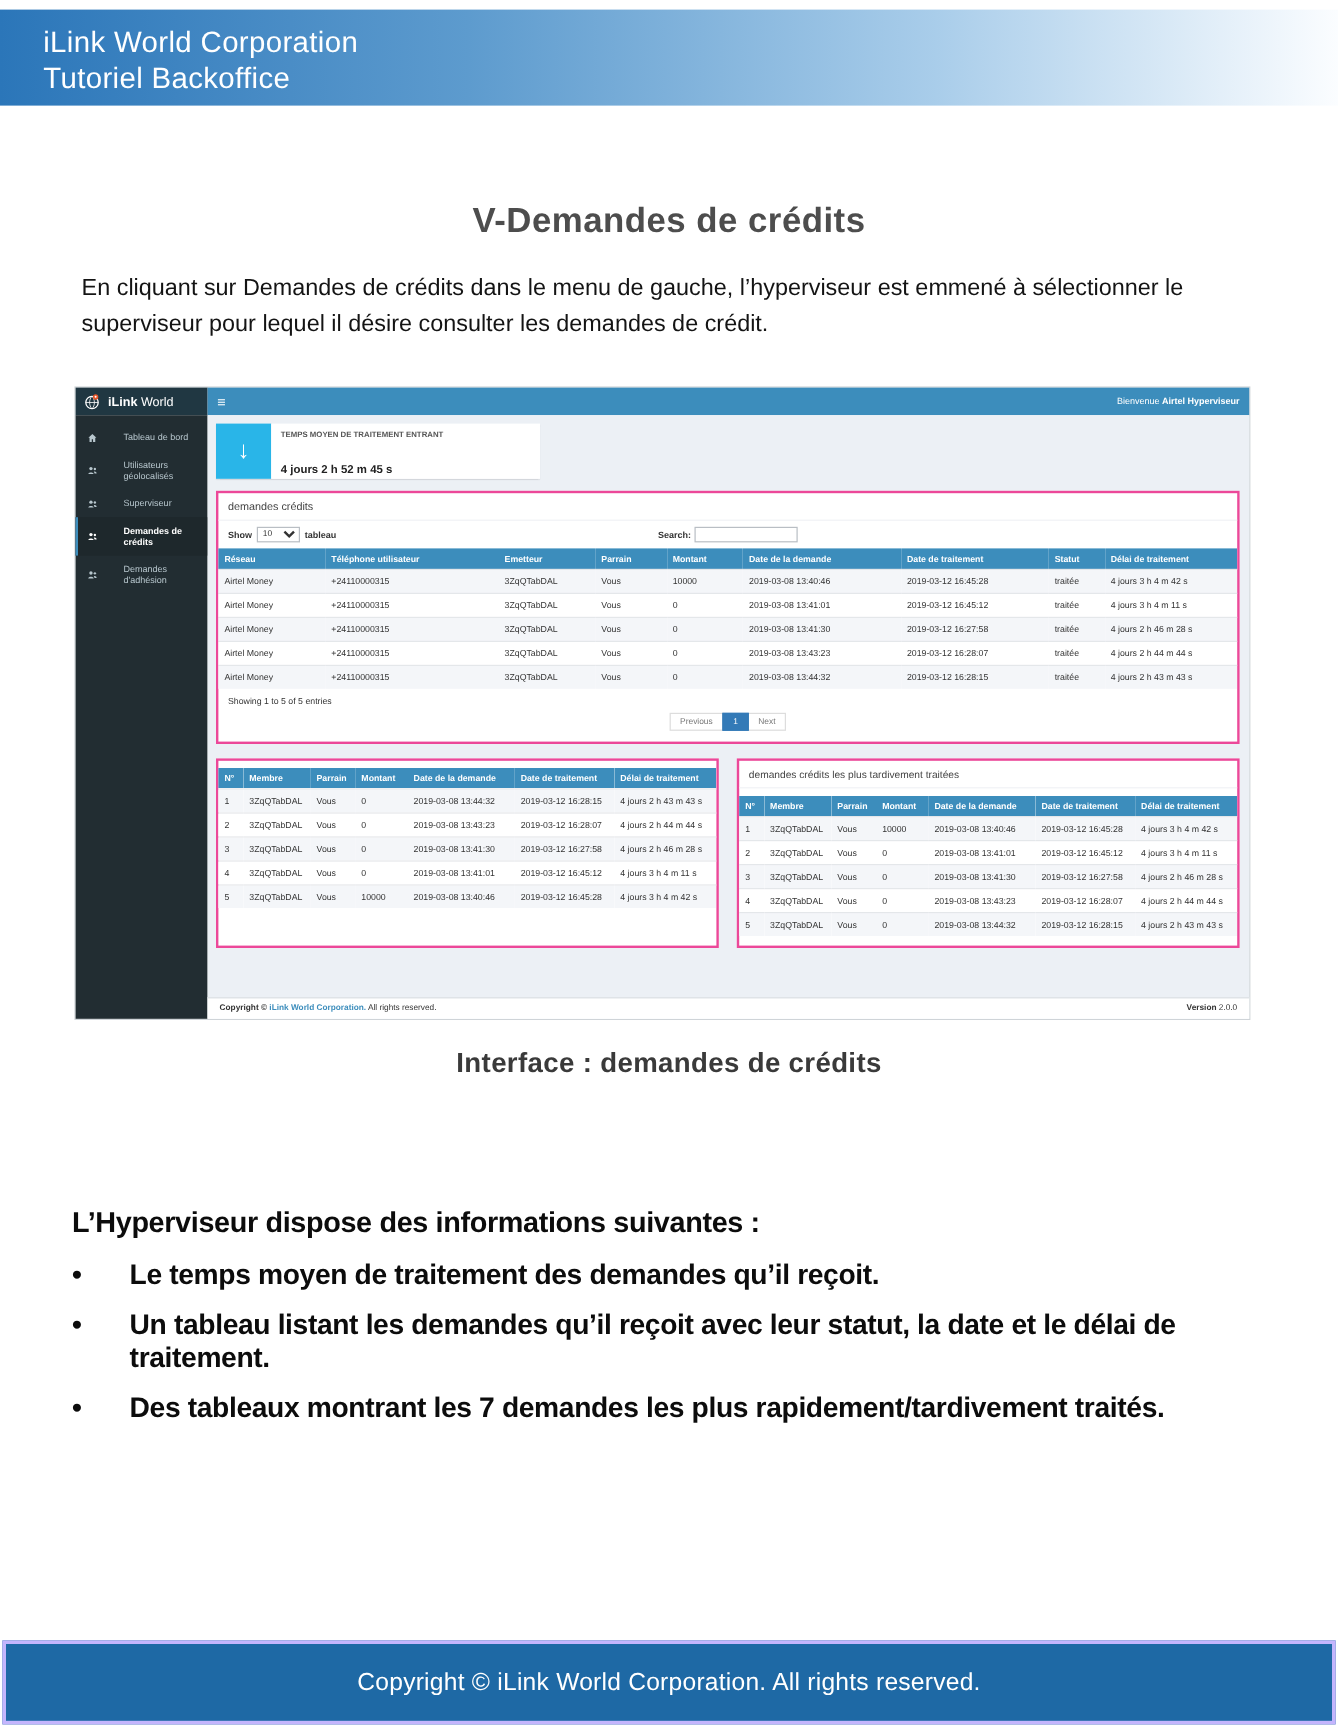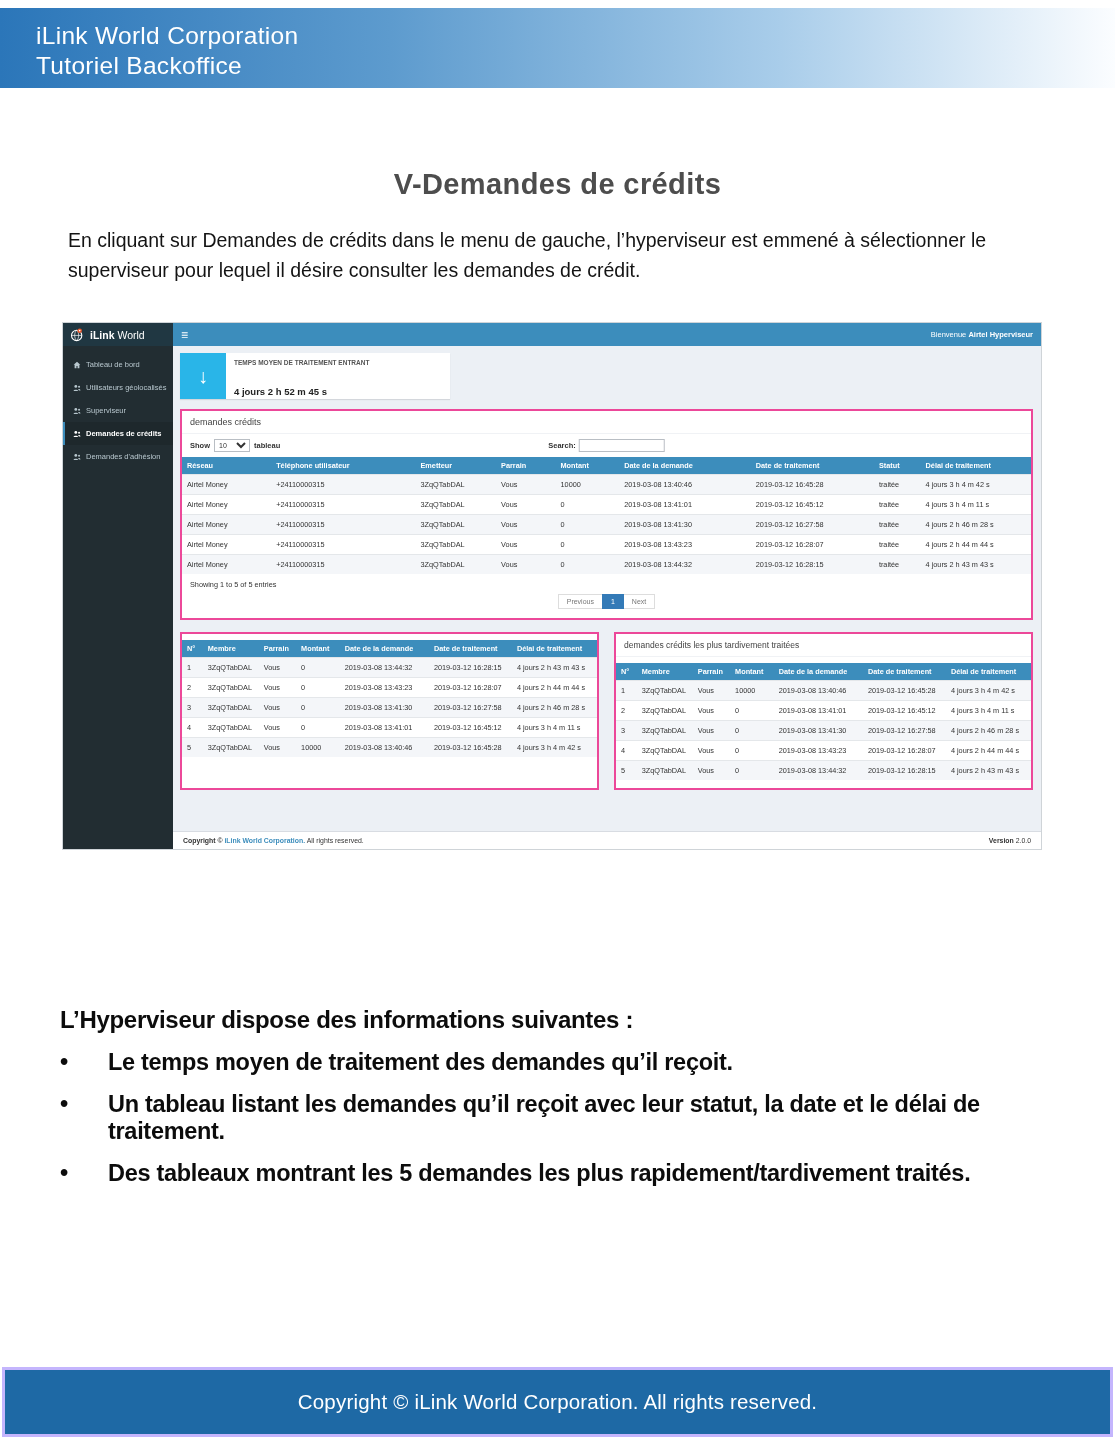--- a/index.html
+++ b/index.html
@@ -36,21 +36,21 @@
   .ss-brand{width:110px;background:#203742;color:#fff;display:flex;align-items:center;gap:5px;padding-left:7px}
   .logo{width:15px;height:14px;flex:none}
   .brand-text{font-size:10.5px;white-space:nowrap}
   .ss-bar{flex:1;background:var(--accent-blue);display:flex;align-items:center;justify-content:space-between;padding:0 8px}
   .hamburger{color:#fff;font-size:12px;font-weight:bold;cursor:pointer;line-height:1}
   .welcome{color:#fff;font-size:7.5px}
 
   .ss-main{flex:1;display:flex;min-height:0}
   .ss-sidebar{width:110px;background:var(--sidebar-dark);padding-top:7px;flex:none}
   .ss-sidebar ul{list-style:none}
-  .ss-nav-item{display:flex;align-items:center;gap:5px;padding:7px 4px 7px 8px;
+  .ss-nav-item{display:flex;align-items:center;gap:22px;padding:7px 4px 7px 8px;
     color:var(--sidebar-text);font-size:7.5px;cursor:pointer;border-left:2px solid transparent}
   .ss-nav-item.active{background:var(--active-dark);color:#fff;border-left-color:var(--accent-blue);font-weight:bold}
   .nav-ic{width:8px;height:8px;flex:none}
 
   .ss-content{flex:1;background:var(--content-bg);display:flex;flex-direction:column;padding:7px 8px 0 7px;min-width:0}
 
   .infobox{display:flex;width:270px;height:46px;flex:none;box-shadow:0 1px 1px rgba(0,0,0,.1)}
   .ib-icon{width:46px;flex:none;background:var(--info-aqua);color:#fff;display:flex;align-items:center;justify-content:center;
     font-size:20px;font-weight:bold}
   .ib-body{flex:1;background:#fff;padding:6px 8px;overflow:hidden}
@@ -436,32 +436,33 @@
           <div class="ssf-right">
             <b>Version</b>
             <span>2.0.0</span>
           </div>
         </div>
 
       </div>
     </div>
   </section>
 
+  <h2 class="caption">Interface : demandes de crédits</h2>
 
   <div class="info-block">
     <p class="info-heading">L’Hyperviseur dispose des informations suivantes :</p>
     <ul class="bullets">
         <li>
           <span>Le temps moyen de traitement des demandes qu’il reçoit.</span>
         </li>
         <li>
           <span>Un tableau listant les demandes qu’il reçoit avec leur statut, la date et le délai de traitement.</span>
         </li>
         <li>
-          <span>Des tableaux montrant les 5 demandes les plus rapidement/tardivement traités.</span>
+          <span>Des tableaux montrant les 7 demandes les plus rapidement/tardivement traités.</span>
         </li>
       </ul>
   </div>
 
   <footer class="band">
     <span>Copyright © iLink World Corporation. All rights reserved.</span>
   </footer>
 
 </div>
 

